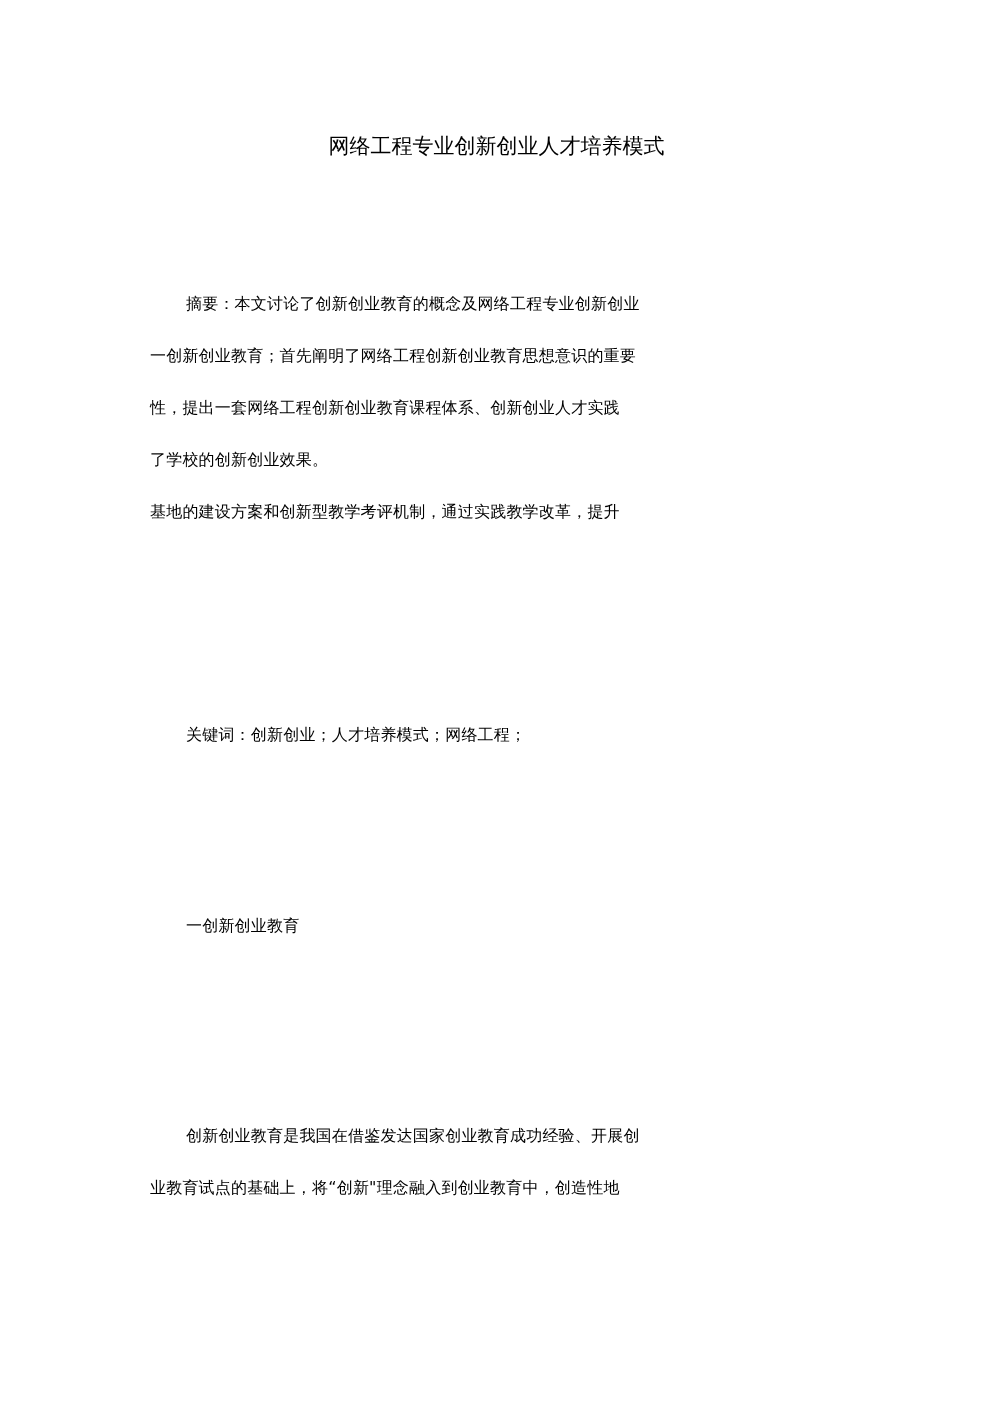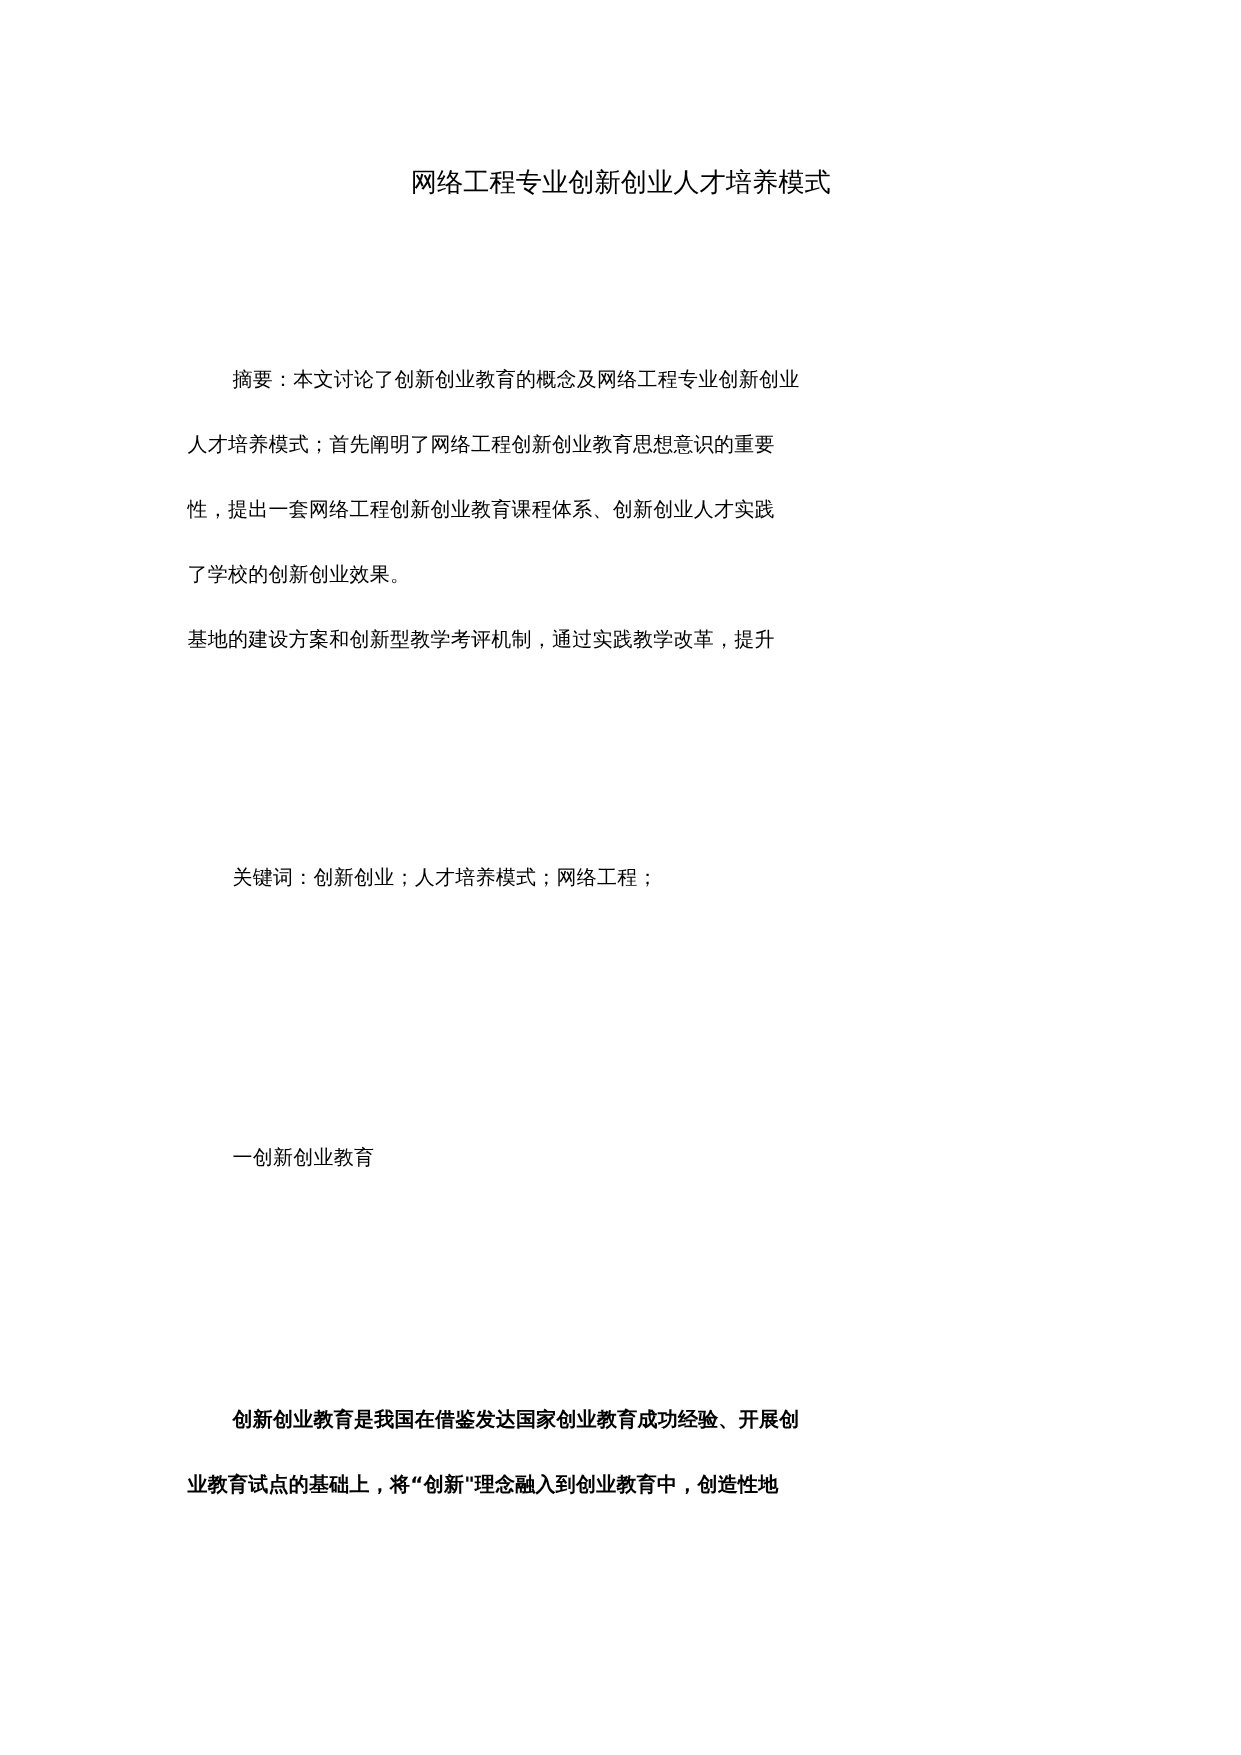--- a/index.html
+++ b/index.html
@@ -44,34 +44,34 @@
   }
   .para .line {
     display: block;
     white-space: nowrap;
     text-indent: 0;
   }
   .para .line.first {
     padding-left: 36px;
   }
   .abstract { top: 278px; }
-  .keywords { top: 676px; }
+  .keywords { top: 709px; }
   .section-heading { top: 900px; }
-  .body-para { top: 1110px; font-weight: bold; }
+  .body-para { top: 1110px; }
 </style>
 </head>
 <body>
 
 <div class="page">
 
   <div class="title">网络工程专业创新创业人才培养模式</div>
 
   <div class="para abstract">
     <span class="line first">摘要：本文讨论了创新创业教育的概念及网络工程专业创新创业</span>
-    <span class="line">人才培养模式；首先阐明了网络工程创新创业教育思想意识的重要</span>
+    <span class="line">一创新创业教育；首先阐明了网络工程创新创业教育思想意识的重要</span>
     <span class="line">性，提出一套网络工程创新创业教育课程体系、创新创业人才实践</span>
     <span class="line">了学校的创新创业效果。</span>
     <span class="line">基地的建设方案和创新型教学考评机制，通过实践教学改革，提升</span>
   </div>
 
   <div class="para keywords">
     <span class="line first">关键词：创新创业；人才培养模式；网络工程；</span>
   </div>
 
   <div class="para section-heading">

